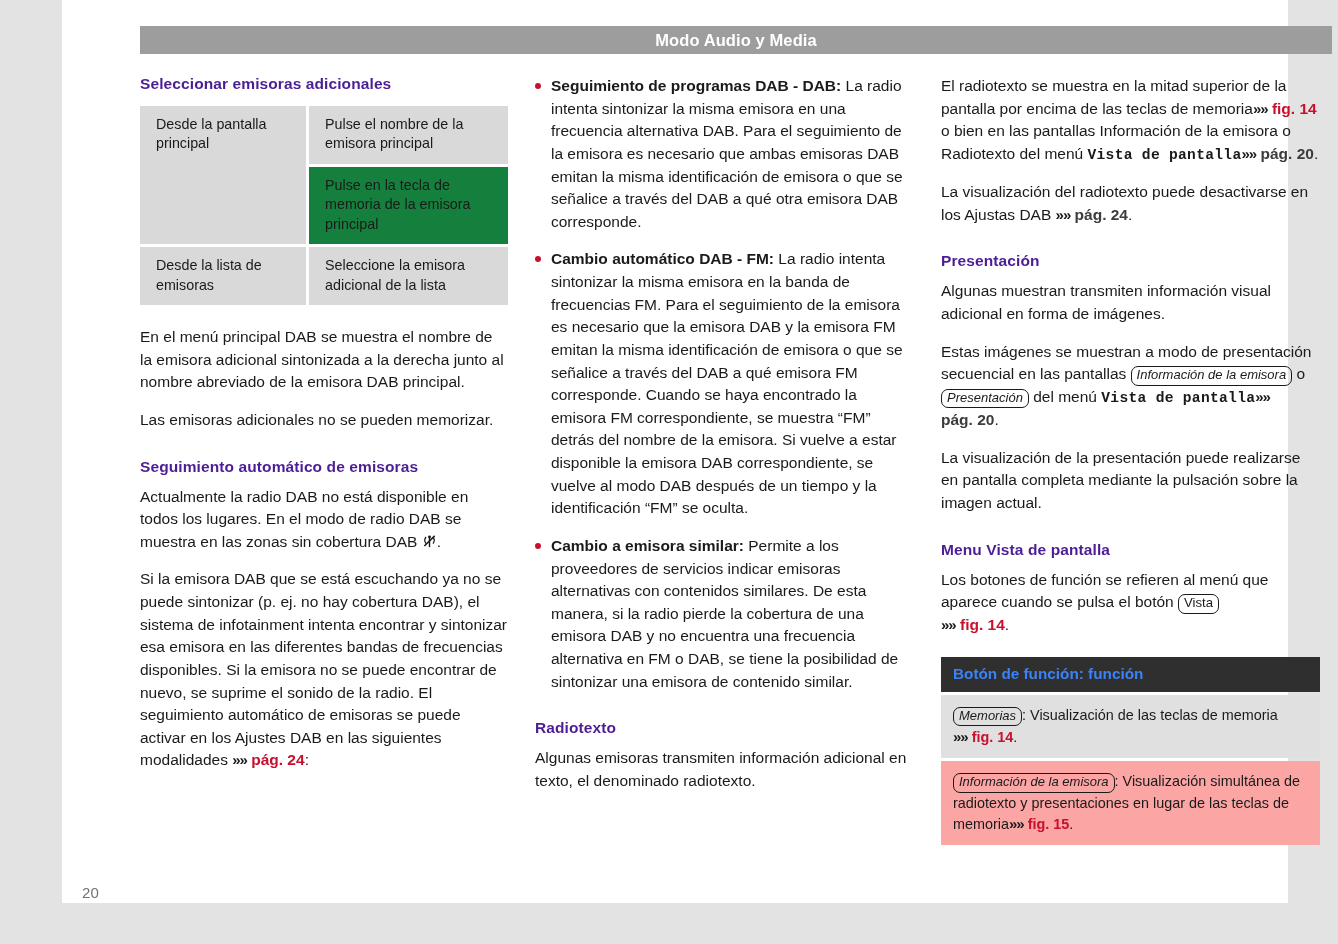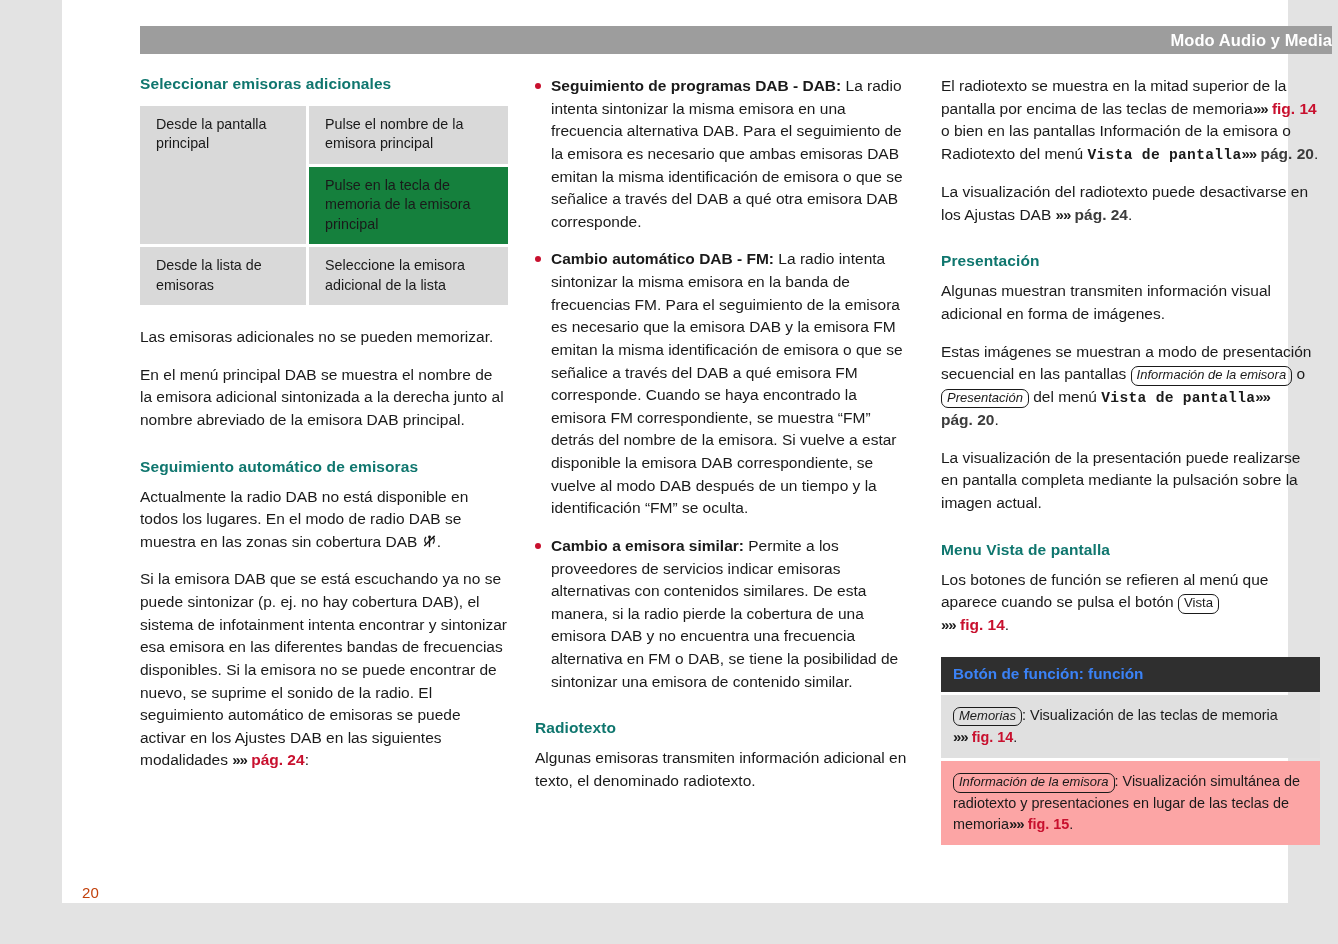--- a/index.html
+++ b/index.html
@@ -13,52 +13,52 @@
   .page {
     position:absolute;
     left:62px; top:0px;
     width:1226px; height:903px;
     background:#ffffff;
   }
   .page-number {
     position:absolute;
     left:20px; top:884px;
     font-size:15px;
-    color:#c2410c;
+    color:#737373;
     letter-spacing:0.2px;
   }
   .header-bar {
     position:absolute;
     left:78px; top:26px;
     width:1192px; height:28px;
     background:#9d9d9d;
     color:#ffffff;
     font-size:16.5px;
     font-weight:bold;
     display:flex;
     align-items:center;
-    justify-content:flex-end;
+    justify-content:center;
     letter-spacing:0.1px;
   }
   .columns {
     position:absolute;
     left:78px; top:75px;
     width:1192px;
     display:flex;
     gap:27px;
   }
   .col { width:379px; }
   .col.c1 { width:368px; }
   .col.c2 { width:379px; }
   .col.c3 { width:379px; }
 
   h3.sub {
     font-size:15.5px;
     font-weight:bold;
-    color:#0f766e;
+    color:#4c1d95;
     margin:0 0 10px 0;
     letter-spacing:0.1px;
   }
   h3.sub.spaced { margin-top:26px; }
 
   p.body {
     font-size:15.5px;
     line-height:1.46;
     color:#1a1a1a;
     margin:0 0 15px 0;
@@ -173,22 +173,22 @@
         <tr>
           <td class="light">Pulse en la tecla de memoria de la emisora principal</td>
         </tr>
         <tr>
           <td class="c-left">Desde la lista de emisoras</td>
           <td>Seleccione la emisora adicional de la lista</td>
         </tr>
       </tbody>
         </table>
 
+      <p class="body">En el menú principal DAB se muestra el nombre de la emisora adicional sintonizada a la derecha junto al nombre abreviado de la emisora DAB principal.</p>
       <p class="body">Las emisoras adicionales no se pueden memorizar.</p>
-      <p class="body">En el menú principal DAB se muestra el nombre de la emisora adicional sintonizada a la derecha junto al nombre abreviado de la emisora DAB principal.</p>
 
       <h3 class="sub spaced">Seguimiento automático de emisoras</h3>
 
       <p class="body"><span>Actualmente la radio DAB no está disponible en todos los lugares. En el modo de radio DAB se muestra en las zonas sin cobertura DAB </span><span class="noant"><svg width="15" height="15" viewBox="0 0 16 16">
               <path d="M8 2.2 L8 14" stroke="#1a1a1a" stroke-width="1.5" fill="none"></path>
               <path d="M4.3 3.2 a5.6 5.6 0 0 0 0 7.0" stroke="#1a1a1a" stroke-width="1.3" fill="none"></path>
               <path d="M11.7 3.2 a5.6 5.6 0 0 1 0 7.0" stroke="#1a1a1a" stroke-width="1.3" fill="none"></path>
               <circle cx="8" cy="3.1" r="1.5" fill="#1a1a1a"></circle>
               <path d="M2.5 12.8 L13.5 2.0" stroke="#1a1a1a" stroke-width="1.6"></path>
             </svg></span><span>.</span></p>

